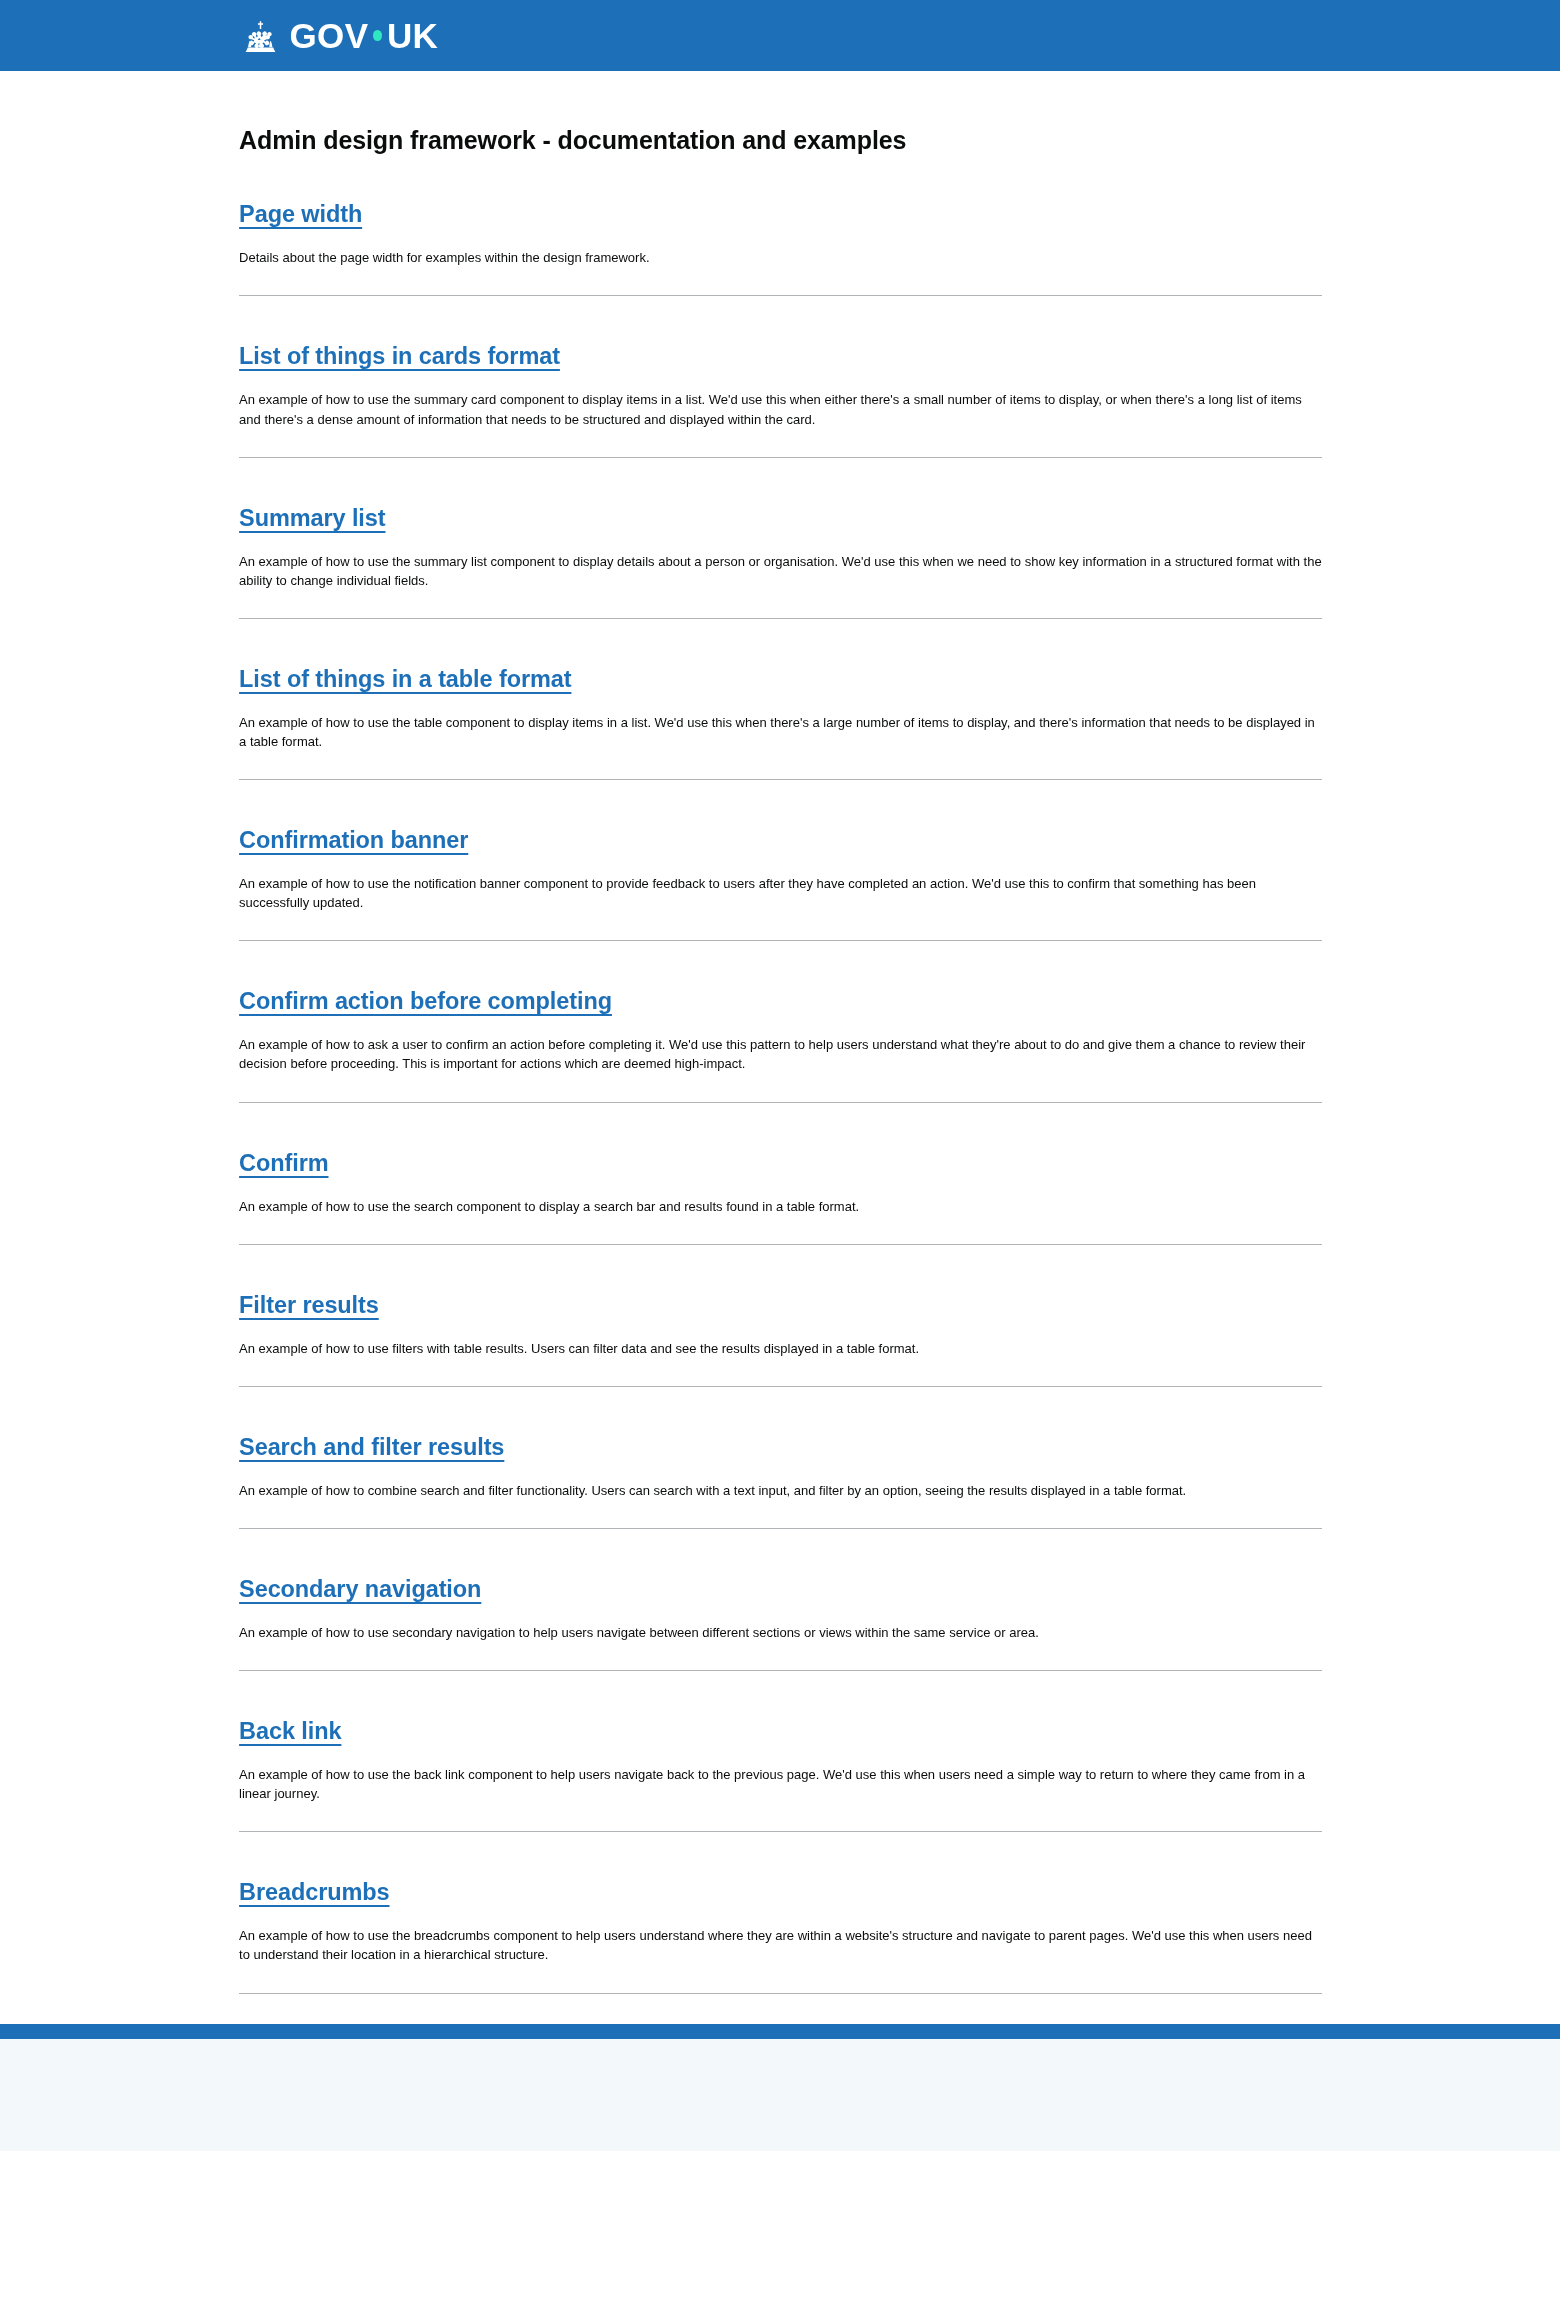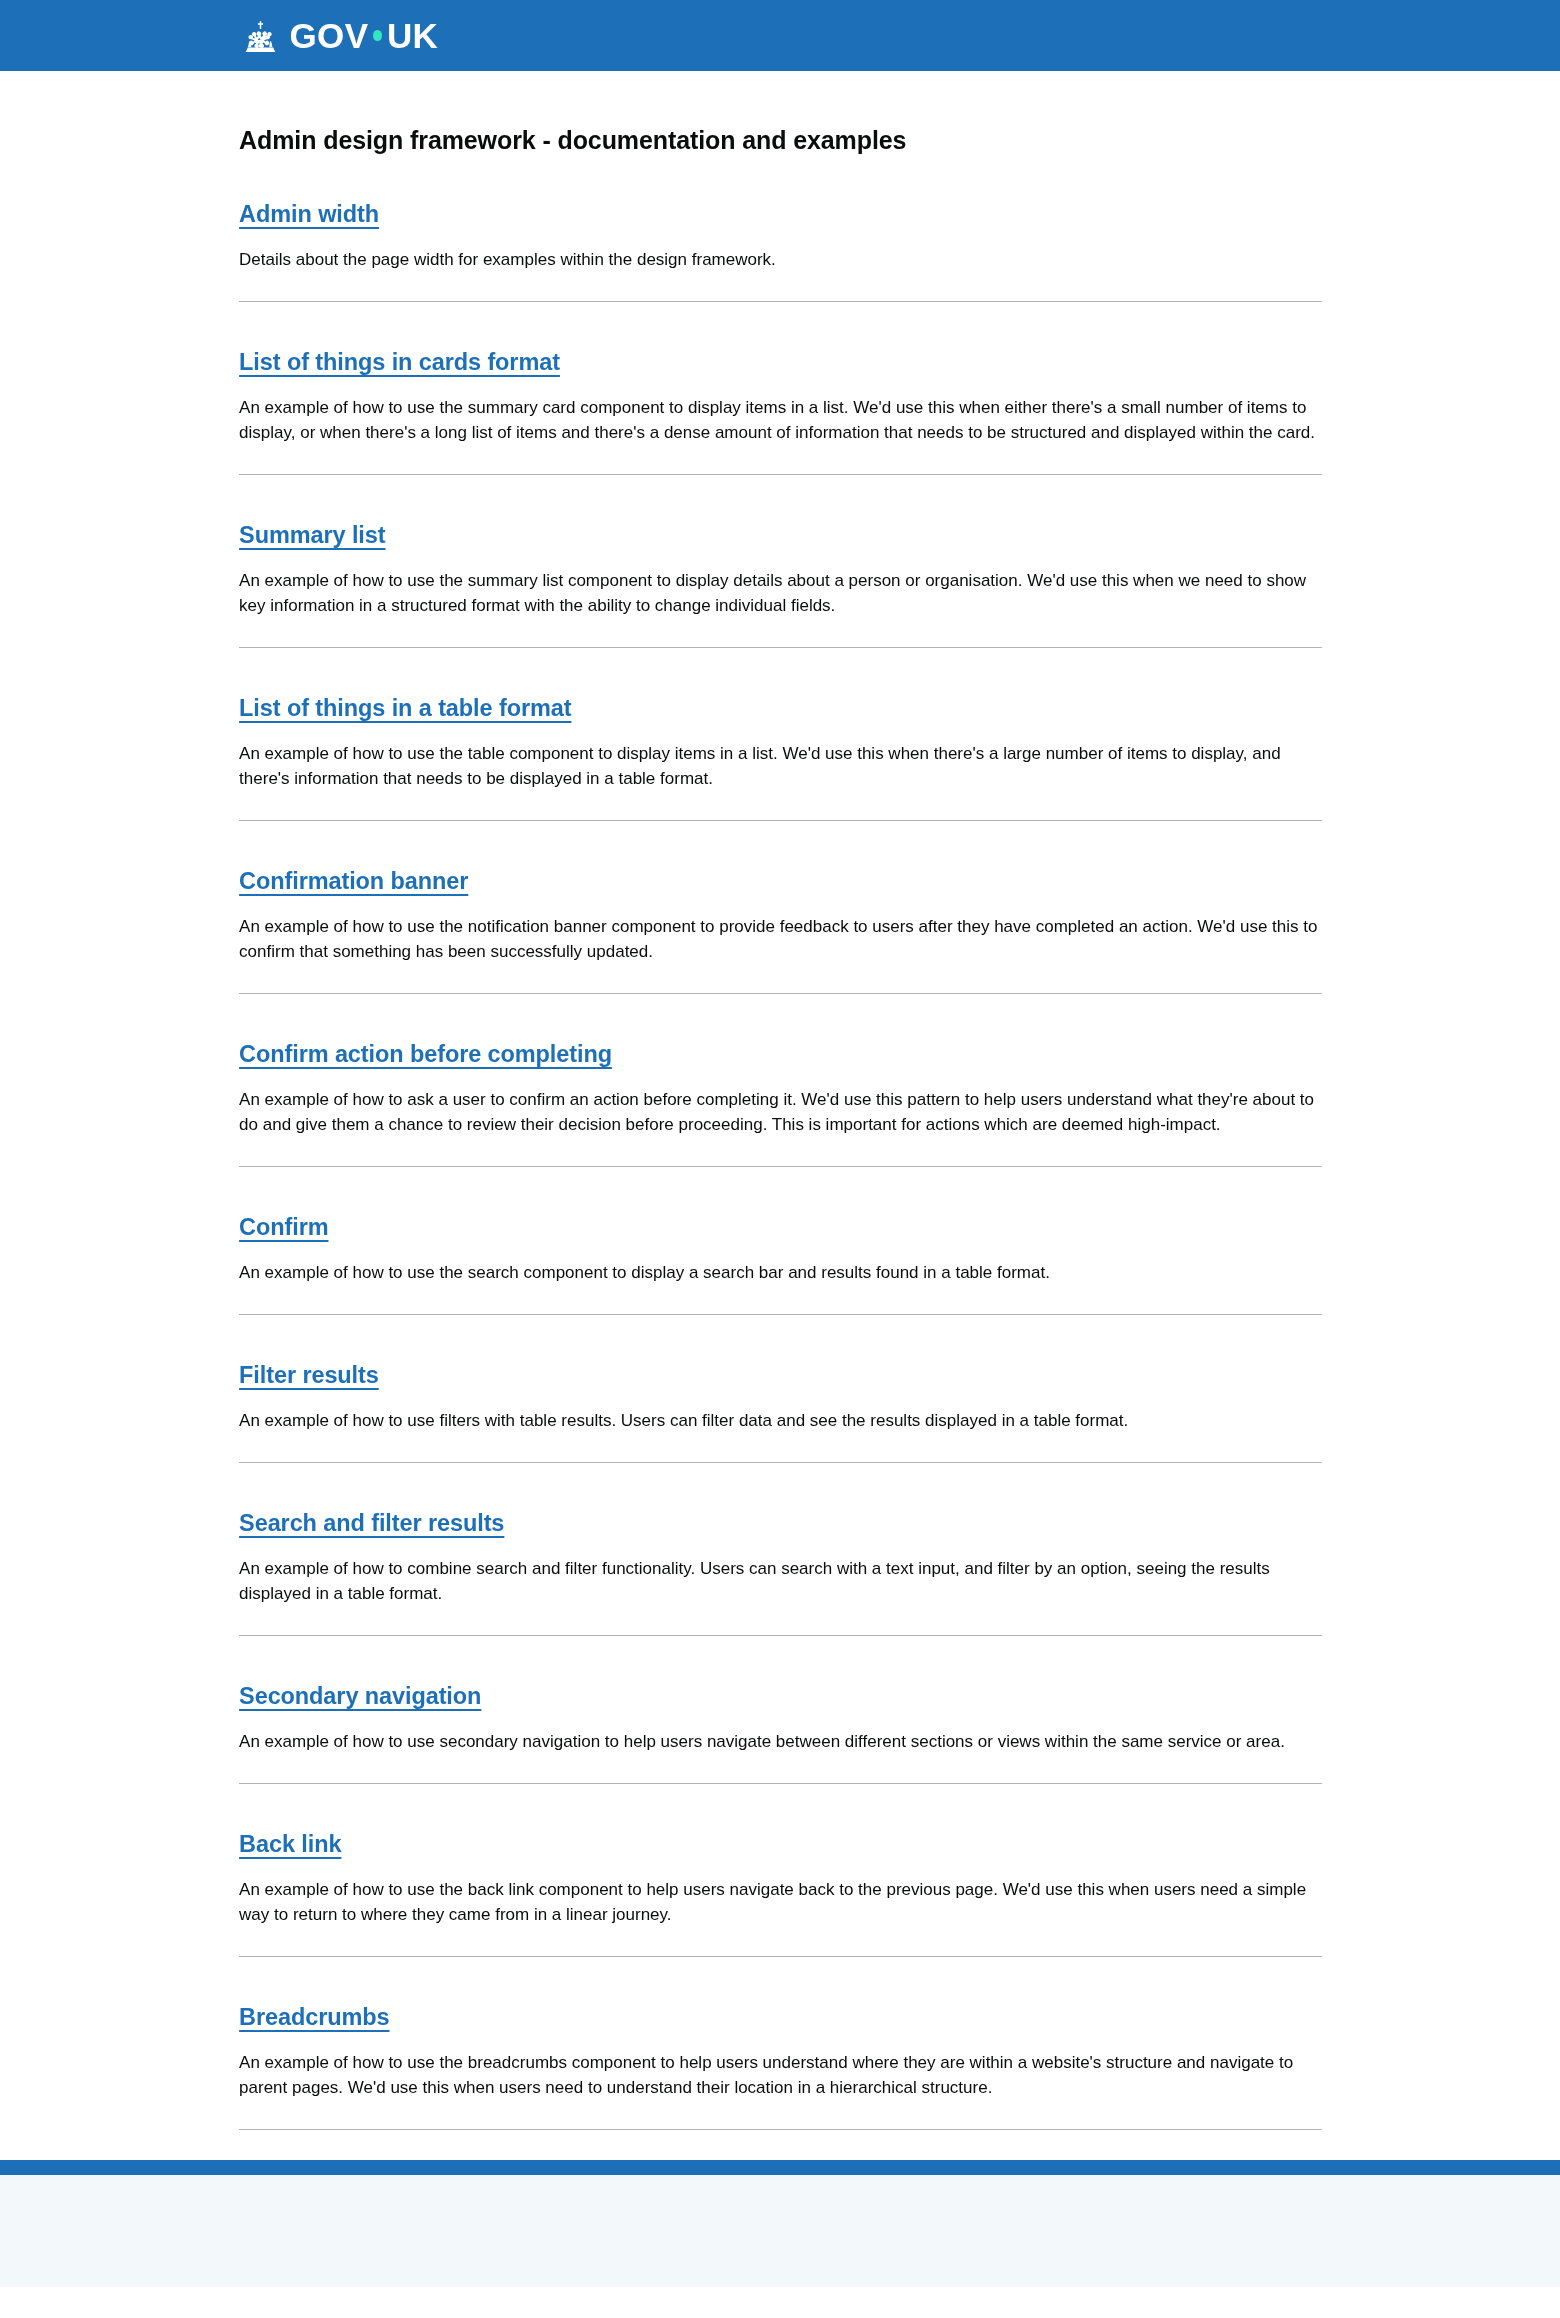--- a/index.html
+++ b/index.html
@@ -74,21 +74,21 @@
     font-size: 23.5px;
     font-weight: 700;
     color: #1d70b8;
     text-decoration: underline;
     text-decoration-thickness: 2.1px;
     text-underline-offset: 5.3px;
     line-height: 1.15;
     letter-spacing: -0.1px;
   }
   .section-desc {
-    font-size: 17px;
+    font-size: 13px;
     color: #0b0c0c;
     line-height: 1.47;
     margin-top: 20px;
     max-width: 1085px;
   }
   .divider {
     border: 0;
     border-top: 1.6px solid #b1b4b6;
     margin-top: 28px;
     margin-bottom: 0;
@@ -124,21 +124,21 @@
         <span>UK</span>
       </span>
     </a>
   </div>
 </header>
 
 <main class="main-wrap">
   <h1 class="page-title">Admin design framework - documentation and examples</h1>
   <div id="sections-container">
       <div class="section">
-        <div class="section-link-wrap"><a class="section-link" href="#">Admin width</a></div>
+        <div class="section-link-wrap"><a class="section-link" href="#">Page width</a></div>
         <p class="section-desc">Details about the page width for examples within the design framework.</p>
         <hr class="divider">
       </div>
       <div class="section">
         <div class="section-link-wrap"><a class="section-link" href="#">List of things in cards format</a></div>
         <p class="section-desc">An example of how to use the summary card component to display items in a list. We'd use this when either there's a small number of items to display, or when there's a long list of items and there's a dense amount of information that needs to be structured and displayed within the card.</p>
         <hr class="divider">
       </div>
       <div class="section">
         <div class="section-link-wrap"><a class="section-link" href="#">Summary list</a></div>

